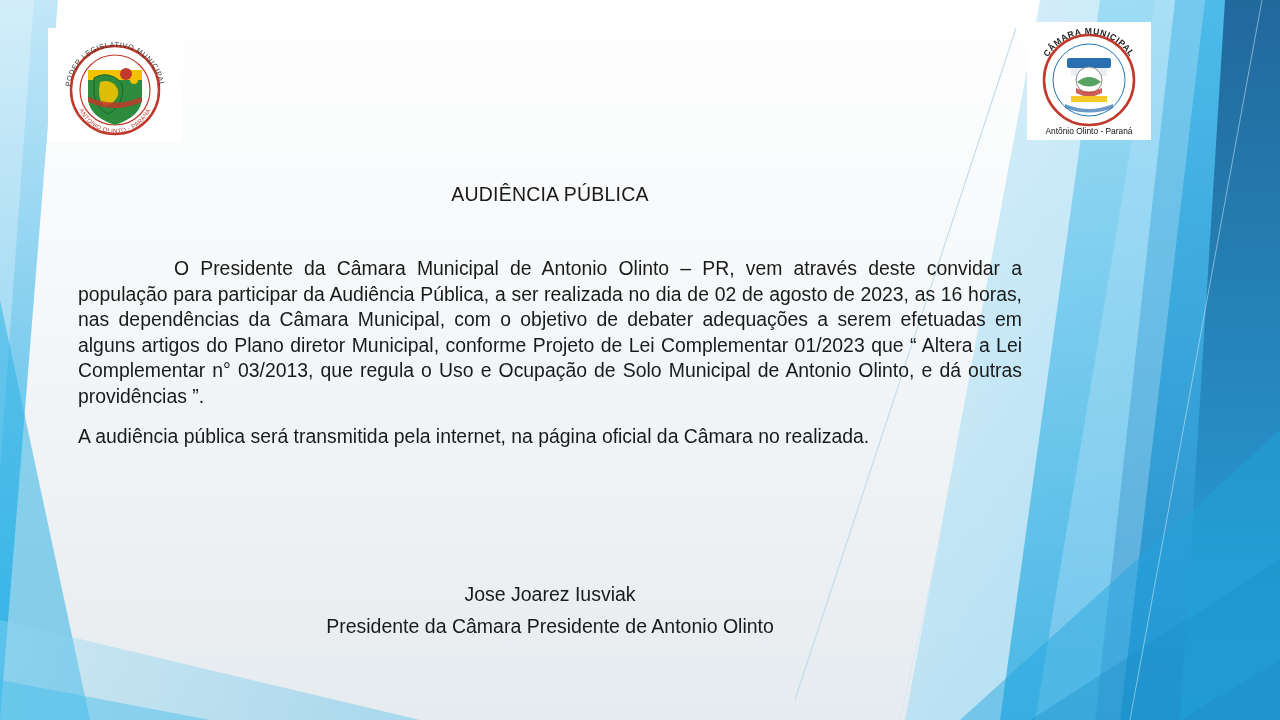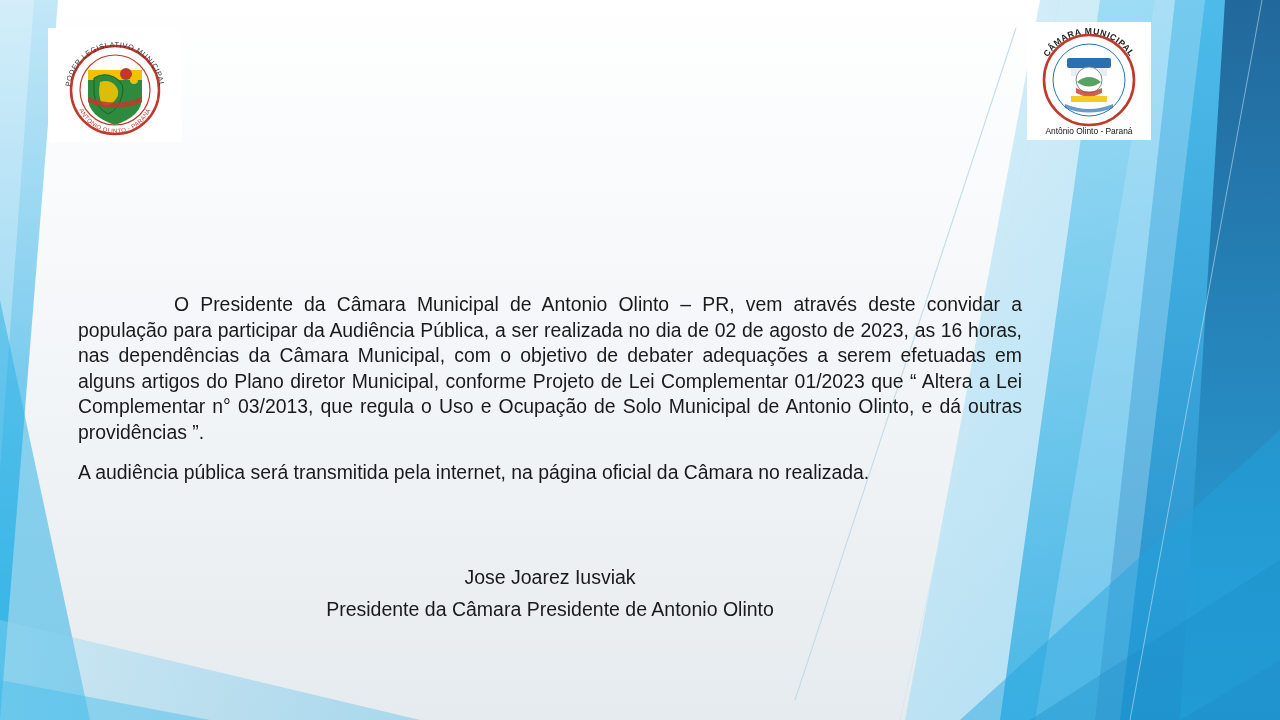--- a/index.html
+++ b/index.html
@@ -73,33 +73,33 @@
   }
   .para {
     font-size: 19.4px;
     line-height: 25.6px;
     text-align: justify;
     text-justify: inter-word;
     margin: 0 0 14px 0;
   }
   .para.first {
     text-indent: 96px;
-    margin-top: 36px;
   }
   .signature {
     position: absolute;
     top: 562px;
     left: 0;
     width: 1100px;
     text-align: center;
     color: #1a1a1a;
   }
   .sig-name {
     font-size: 19.5px;
     line-height: 30px;
+    margin-top: 17px;
   }
   .sig-role {
     font-size: 19.5px;
     line-height: 34px;
   }
 </style>
 </head>
 <body>
 
 <div class="slide">
@@ -202,20 +202,21 @@
       <path d="M49 66 q13 7 26 0 l0 5 q-13 7 -26 0 z" fill="#c0392b" opacity="0.8"></path>
       <path d="M44 74 h36 v6 h-36 z" fill="#f2c200" opacity="0.85"></path>
       <path d="M38 82 q24 10 48 0 v4 q-24 9 -48 0 z" fill="#2a6fb0" opacity="0.7"></path>
       <text font-family="'Liberation Sans', sans-serif" font-size="8.6" font-weight="bold" fill="#222222" letter-spacing="0.7">
         <textPath href="#arcTopR" startOffset="50%" text-anchor="middle">CÂMARA MUNICIPAL</textPath>
       </text>
       <text x="62" y="112" text-anchor="middle" font-family="'Liberation Sans', sans-serif" font-size="8.4" fill="#111111">Antônio Olinto - Paraná</text>
     </svg>
   </div>
 
+  <div class="title">AUDIÊNCIA PÚBLICA</div>
 
   <div class="body-block">
     <p class="para first">O Presidente da Câmara  Municipal de Antonio Olinto – PR, vem através deste convidar a população para participar da Audiência Pública, a ser realizada no dia  de 02 de agosto de 2023, as 16 horas, nas dependências da Câmara Municipal, com o objetivo de debater adequações a serem efetuadas em alguns artigos do Plano diretor Municipal, conforme Projeto de Lei Complementar 01/2023 que “ Altera a Lei Complementar n° 03/2013, que regula o Uso e Ocupação de Solo Municipal de Antonio Olinto, e dá outras providências ”.</p>
     <p class="para">A audiência pública será transmitida pela internet, na página oficial da Câmara no realizada.</p>
   </div>
 
   <div class="signature">
     <div class="sig-name">Jose Joarez Iusviak</div>
     <div class="sig-role">Presidente da Câmara Presidente de Antonio Olinto</div>
   </div>

